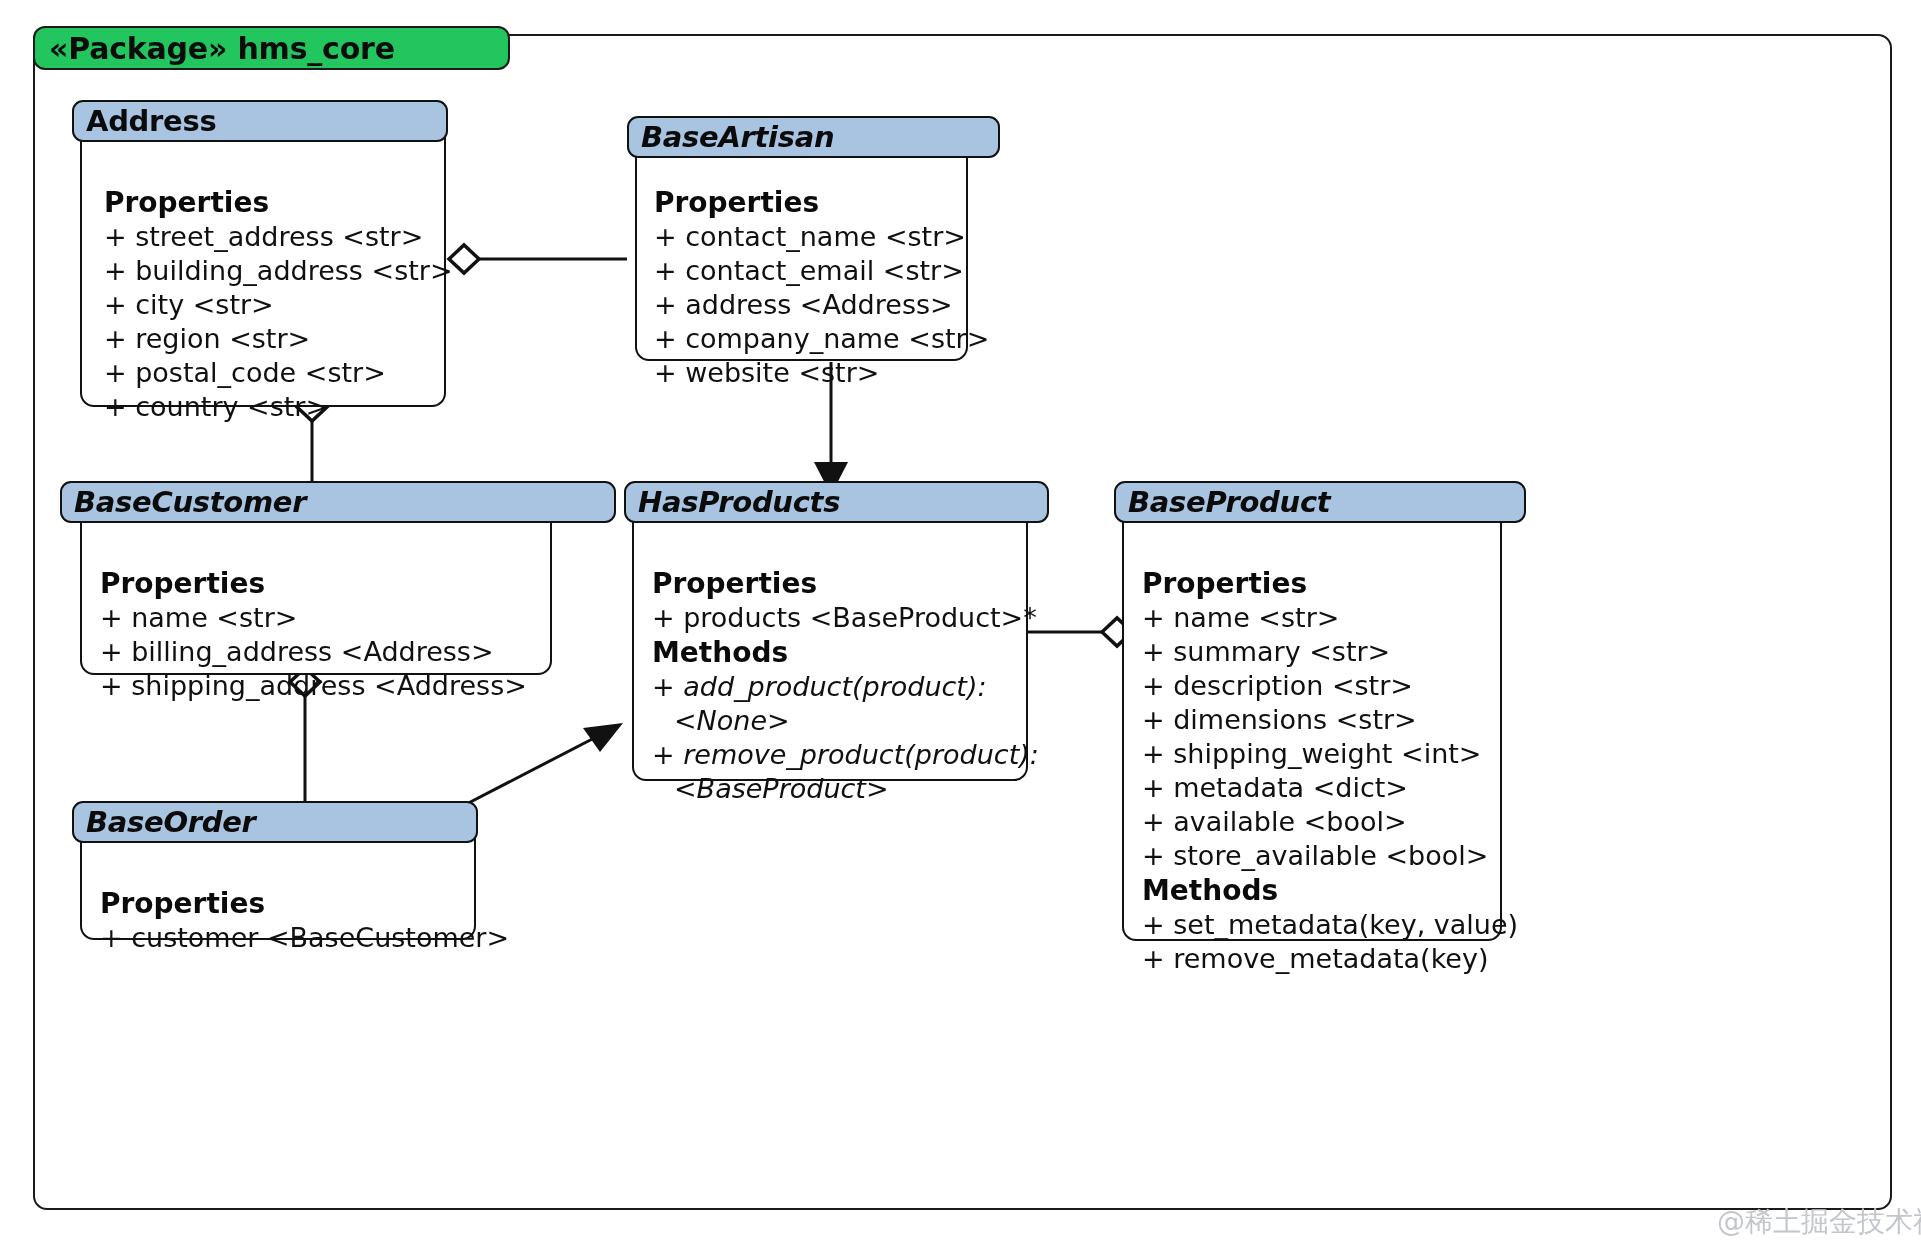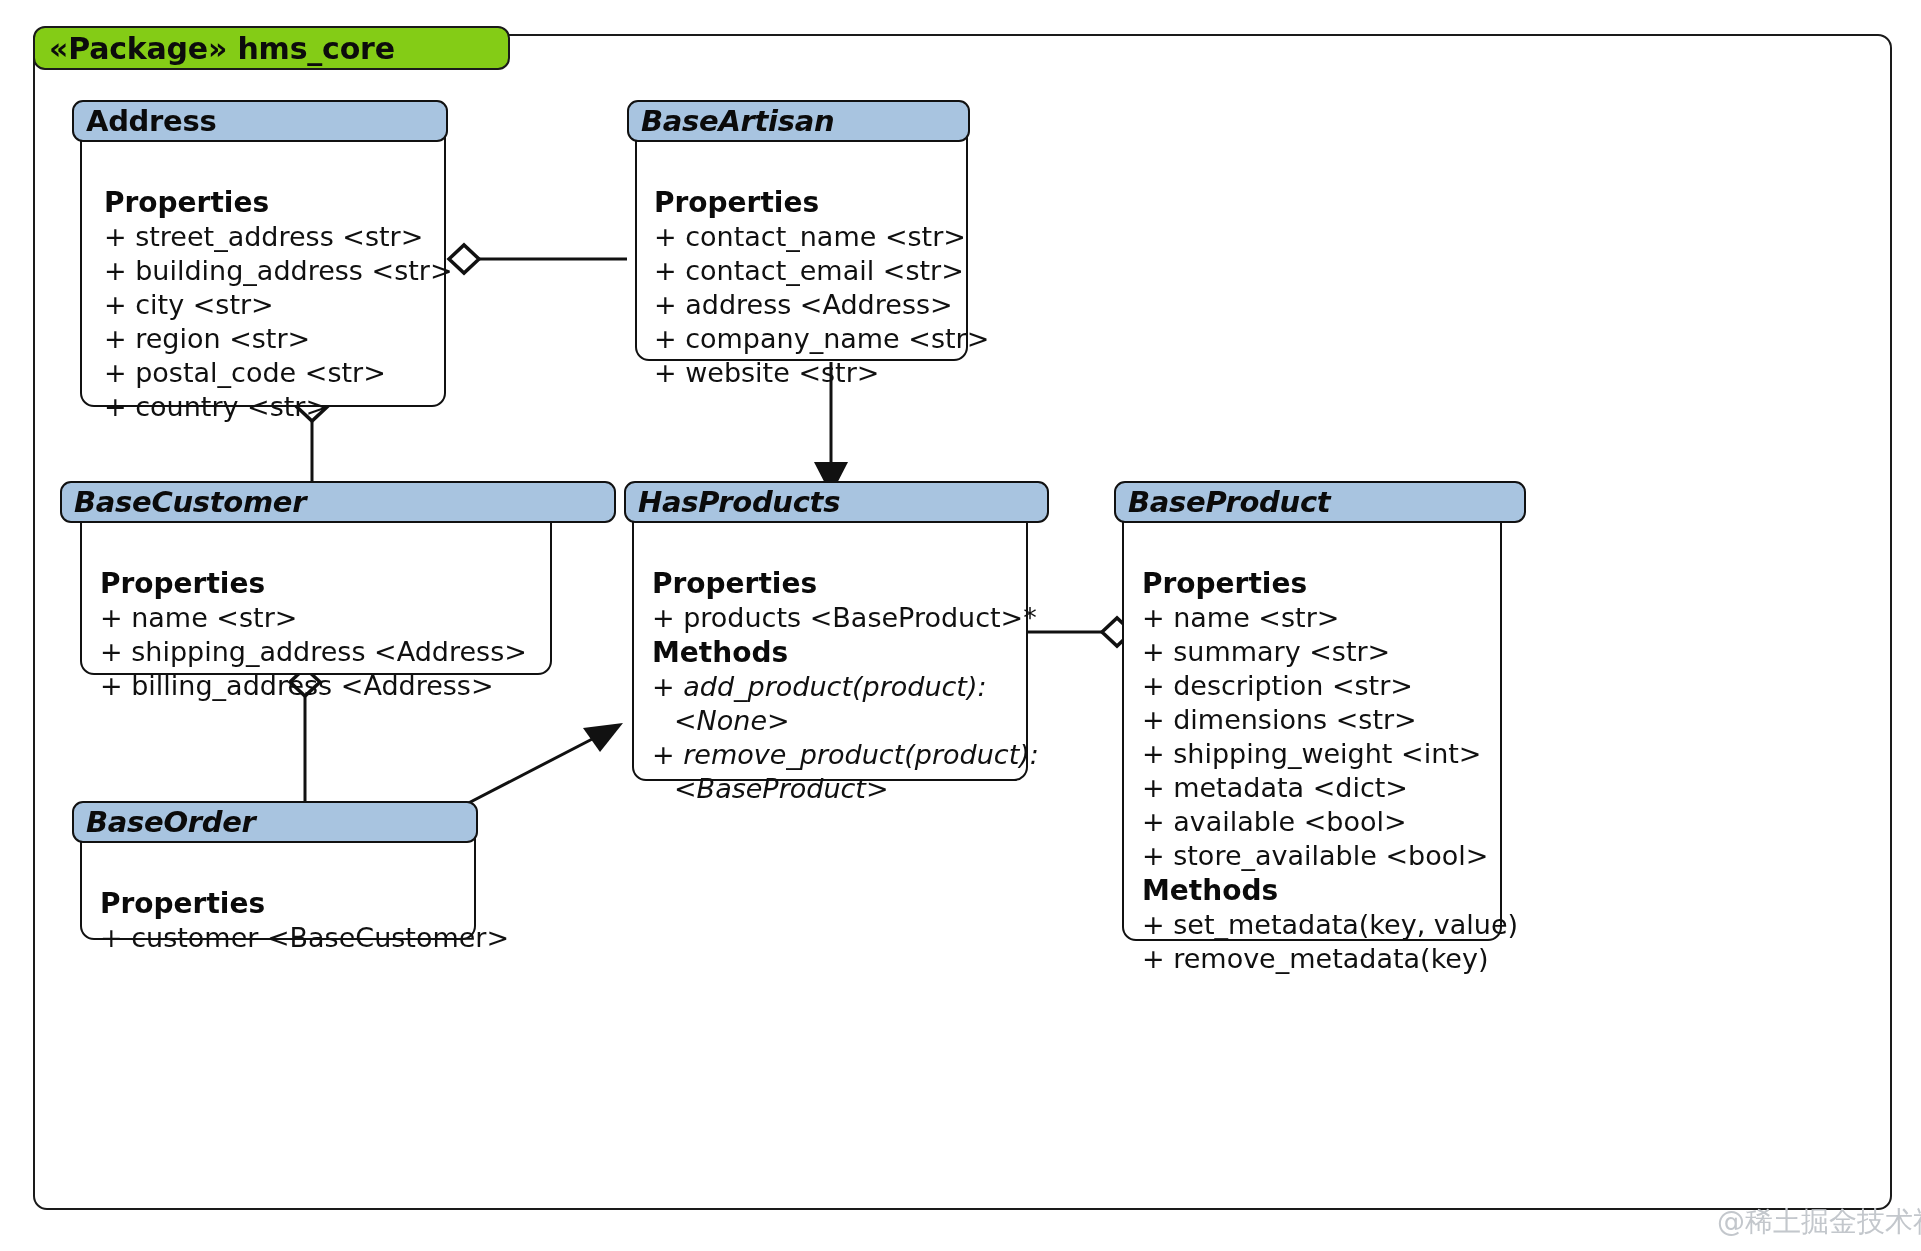--- a/index.html
+++ b/index.html
@@ -1,20 +1,20 @@
 <!DOCTYPE html>
 <html><head>
 <meta charset="utf-8">
 <style>
   html,body{margin:0;padding:0;background:#ffffff;}
   body{width:1921px;height:1251px;font-family:"DejaVu Sans",sans-serif;overflow:hidden;}
   #stage{position:relative;width:1921px;height:1251px;}
   svg.layer{position:absolute;left:0;top:0;width:1921px;height:1251px;}
   .pkg-body{position:absolute;border:2.5px solid #1a1a1a;border-radius:14px;background:transparent;}
-  .pkg-tab{position:absolute;background:#84cc16;border:2px solid #1a1a1a;border-radius:12px;
+  .pkg-tab{position:absolute;background:#22c55e;border:2px solid #1a1a1a;border-radius:12px;
            display:flex;align-items:center;padding:0 14px;box-sizing:border-box;}
   .pkg-tab-label{font-size:30px;font-weight:bold;color:#0c0c0c;white-space:nowrap;letter-spacing:-0.2px;}
   .cls{position:absolute;}
   .cls-box{position:absolute;left:0;background:#ffffff;border:2.5px solid #111;border-radius:14px;
            box-sizing:border-box;}
   .cls-head{position:absolute;left:0;top:0;height:42px;background:#a8c4e0;border:2px solid #111;
             border-radius:11px;display:flex;align-items:center;padding:0 12px;box-sizing:border-box;z-index:3;}
   .cls-name{font-size:29px;font-weight:bold;color:#0b0b0b;white-space:nowrap;letter-spacing:-0.3px;}
   .cls-name.abstract{font-style:italic;}
   .cls-content{position:absolute;z-index:2;box-sizing:border-box;margin-top:39px;}
@@ -74,43 +74,43 @@
       <div class="member">+ building_address &lt;str&gt;</div>
       <div class="member">+ city &lt;str&gt;</div>
       <div class="member">+ region &lt;str&gt;</div>
       <div class="member">+ postal_code &lt;str&gt;</div>
       <div class="member">+ country &lt;str&gt;</div>
     </div>
   </div>
 
   <div class="cls">
     <div class="cls-box" style="top:118px;left:635px;width:333px;height:243px;"></div>
-    <div class="cls-head" style="top:100px;left:627px;width:343px;align-items:center;">
+    <div class="cls-head" style="top:116px;left:627px;width:373px;align-items:center;">
       <span class="cls-name abstract">BaseArtisan</span>
     </div>
     <div class="cls-content" style="top:146px;left:654px;width:310px;">
       <div class="sect-title">Properties</div>
       <div class="member">+ contact_name &lt;str&gt;</div>
       <div class="member">+ contact_email &lt;str&gt;</div>
       <div class="member">+ address &lt;Address&gt;</div>
       <div class="member">+ company_name &lt;str&gt;</div>
       <div class="member">+ website &lt;str&gt;</div>
     </div>
   </div>
 
   <div class="cls">
     <div class="cls-box" style="top:500px;left:80px;width:472px;height:175px;"></div>
     <div class="cls-head" style="top:481px;left:60px;width:556px;">
       <span class="cls-name abstract">BaseCustomer</span>
     </div>
     <div class="cls-content" style="top:527px;left:100px;width:450px;">
       <div class="sect-title">Properties</div>
       <div class="member">+ name &lt;str&gt;</div>
+      <div class="member">+ billing_address &lt;Address&gt;</div>
       <div class="member">+ shipping_address &lt;Address&gt;</div>
-      <div class="member">+ billing_address &lt;Address&gt;</div>
     </div>
   </div>
 
   <div class="cls">
     <div class="cls-box" style="top:500px;left:632px;width:396px;height:281px;"></div>
     <div class="cls-head" style="top:481px;left:624px;width:425px;">
       <span class="cls-name abstract">HasProducts</span>
     </div>
     <div class="cls-content" style="top:527px;left:652px;width:376px;">
       <div class="sect-title">Properties</div>

